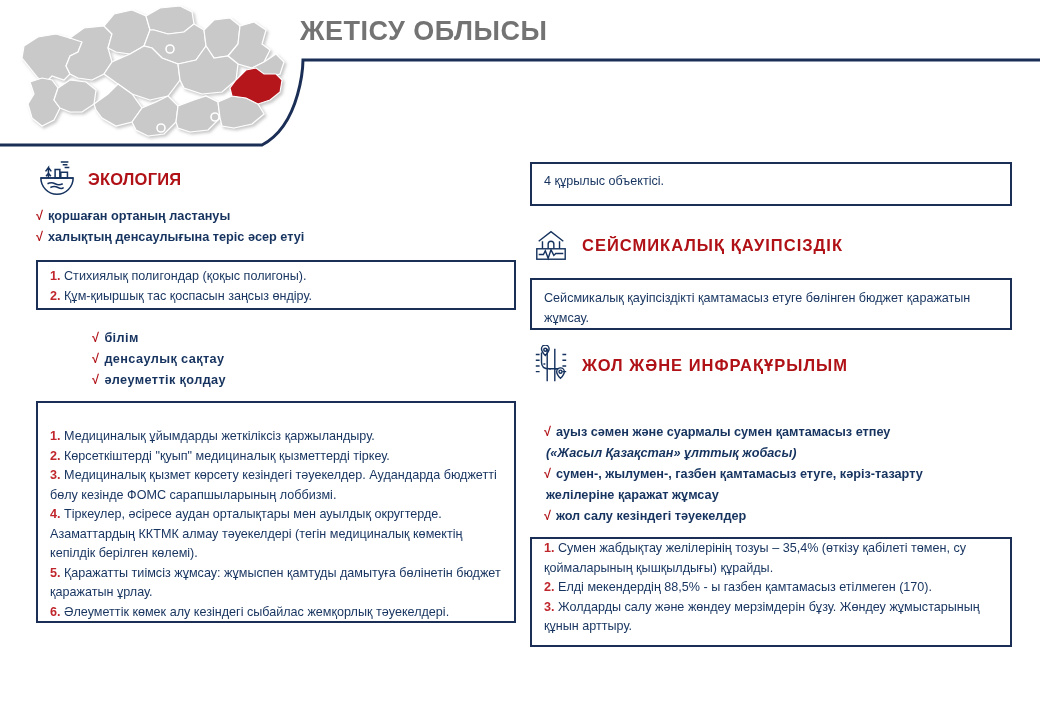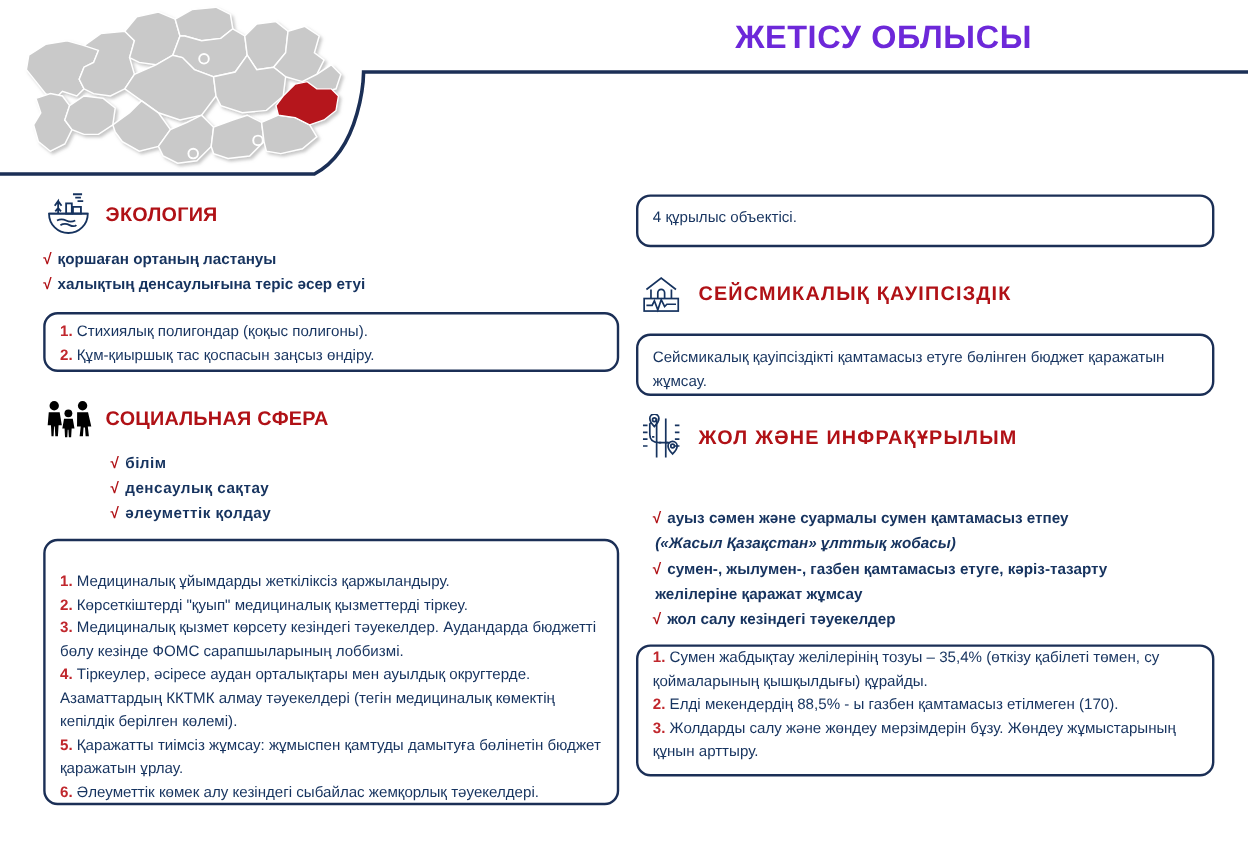--- a/index.html
+++ b/index.html
@@ -9,23 +9,23 @@
     font-family:"Liberation Sans","DejaVu Sans",sans-serif;
     position:relative;overflow:hidden;
     color:#1a2f55;
   }
   
   #header{position:absolute;left:0;top:0;width:1040px;height:150px;}
   #map-wrap{position:absolute;left:8px;top:4px;width:290px;height:140px;}
   #map-wrap svg{display:block;}
   #title{
     position:absolute;left:300px;top:16px;width:560px;
-    text-align:right;
+    text-align:left;
     font-size:27px;font-weight:bold;letter-spacing:.5px;
-    color:#6d28d9;
+    color:#737373;
   }
   
   #divider{position:absolute;left:0;top:0;width:1040px;height:152px;pointer-events:none;}
 
   
   .col{position:absolute;top:150px;}
   #col-left{left:36px;width:480px;}
   #col-right{left:530px;width:482px;}
 
   .section{position:relative;}
@@ -42,21 +42,21 @@
   .checks{margin:6px 0 0 0;padding:0;list-style:none;}
   .checks li{
     font-size:12.7px;font-weight:bold;color:#16335f;
     line-height:19px;padding:1px 0;
   }
   .checks li .tick{color:#B01116;font-weight:bold;margin-right:5px;}
   .checks li.note{font-style:italic;font-weight:bold;color:#16335f;padding-left:2px;}
   .checks li.cont{padding-left:2px;}
 
   .box{
-    border:2px solid #1b2f56;border-radius:12px;
+    border:2px solid #1b2f56;border-radius:0;
     background:#fff;
     padding:8px 12px 10px 12px;
     box-sizing:border-box;
   }
   .box p{
     margin:0;
     font-size:12.6px;line-height:19.5px;color:#16335f;
   }
   .box p .num{color:#C0272D;font-weight:bold;}
 
@@ -162,35 +162,20 @@
       <li><span class="tick">√</span><span>қоршаған ортаның ластануы</span></li>
       <li><span class="tick">√</span><span>халықтың денсаулығына теріс әсер етуі</span></li>
     </ul>
     <div class="box" id="eco-box">
       <p><span class="num">1.</span> <span>Стихиялық полигондар (қоқыс полигоны).</span></p>
       <p><span class="num">2.</span> <span>Құм-қиыршық тас қоспасын заңсыз өндіру.</span></p>
     </div>
   </div>
 
   <div class="section" id="social">
-    <div class="sec-head">
-      <span class="sec-icon">
-        <svg width="40" height="34" viewBox="0 0 44 36" xmlns="http://www.w3.org/2000/svg">
-          <g fill="#000000">
-            <circle cx="9" cy="6" r="4.3"></circle>
-            <path d="M4,12 h10 l2,12 h-3 l-0.6,10 h-2.4 l-0.5,-9 h-0.6 l-0.5,9 H6.5 L6,24 H3 Z"></path>
-            <circle cx="22" cy="13" r="3.6"></circle>
-            <path d="M18,18 h8 l1.6,9 h-2.6 l-0.5,8 h-2.1 l-0.4,-7 h-0.6 l-0.4,7 h-2.1 L18.5,27 H16.4 Z"></path>
-            <circle cx="35" cy="6" r="4.3"></circle>
-            <path d="M30,12 h10 l3,13 h-3.2 l1,9 h-3 l-0.6,-8 h-1.3 l-0.6,8 h-3 l1,-9 H29.9 Z"></path>
-          </g>
-        </svg>
-      </span>
-      <span class="sec-title">СОЦИАЛЬНАЯ СФЕРА</span>
-    </div>
     <ul class="checks">
       <li><span class="tick">√</span><span>білім</span></li>
       <li><span class="tick">√</span><span>денсаулық  сақтау</span></li>
       <li><span class="tick">√</span><span>әлеуметтік  қолдау</span></li>
     </ul>
     <div class="box" id="social-box">
       <p><span class="num">1.</span> <span>Медициналық ұйымдарды жеткіліксіз қаржыландыру.</span></p>
       <p><span class="num">2.</span> <span>Көрсеткіштерді "қуып" медициналық қызметтерді тіркеу.</span></p>
       <p><span class="num">3.</span> <span>Медициналық қызмет көрсету кезіндегі тәуекелдер. Аудандарда бюджетті бөлу кезінде ФОМС сарапшыларының лоббизмі.</span></p>
       <p><span class="num">4.</span> <span>Тіркеулер, әсіресе аудан орталықтары мен ауылдық округтерде. Азаматтардың ККТМК алмау тәуекелдері (тегін медициналық көмектің кепілдік берілген көлемі).</span></p>

